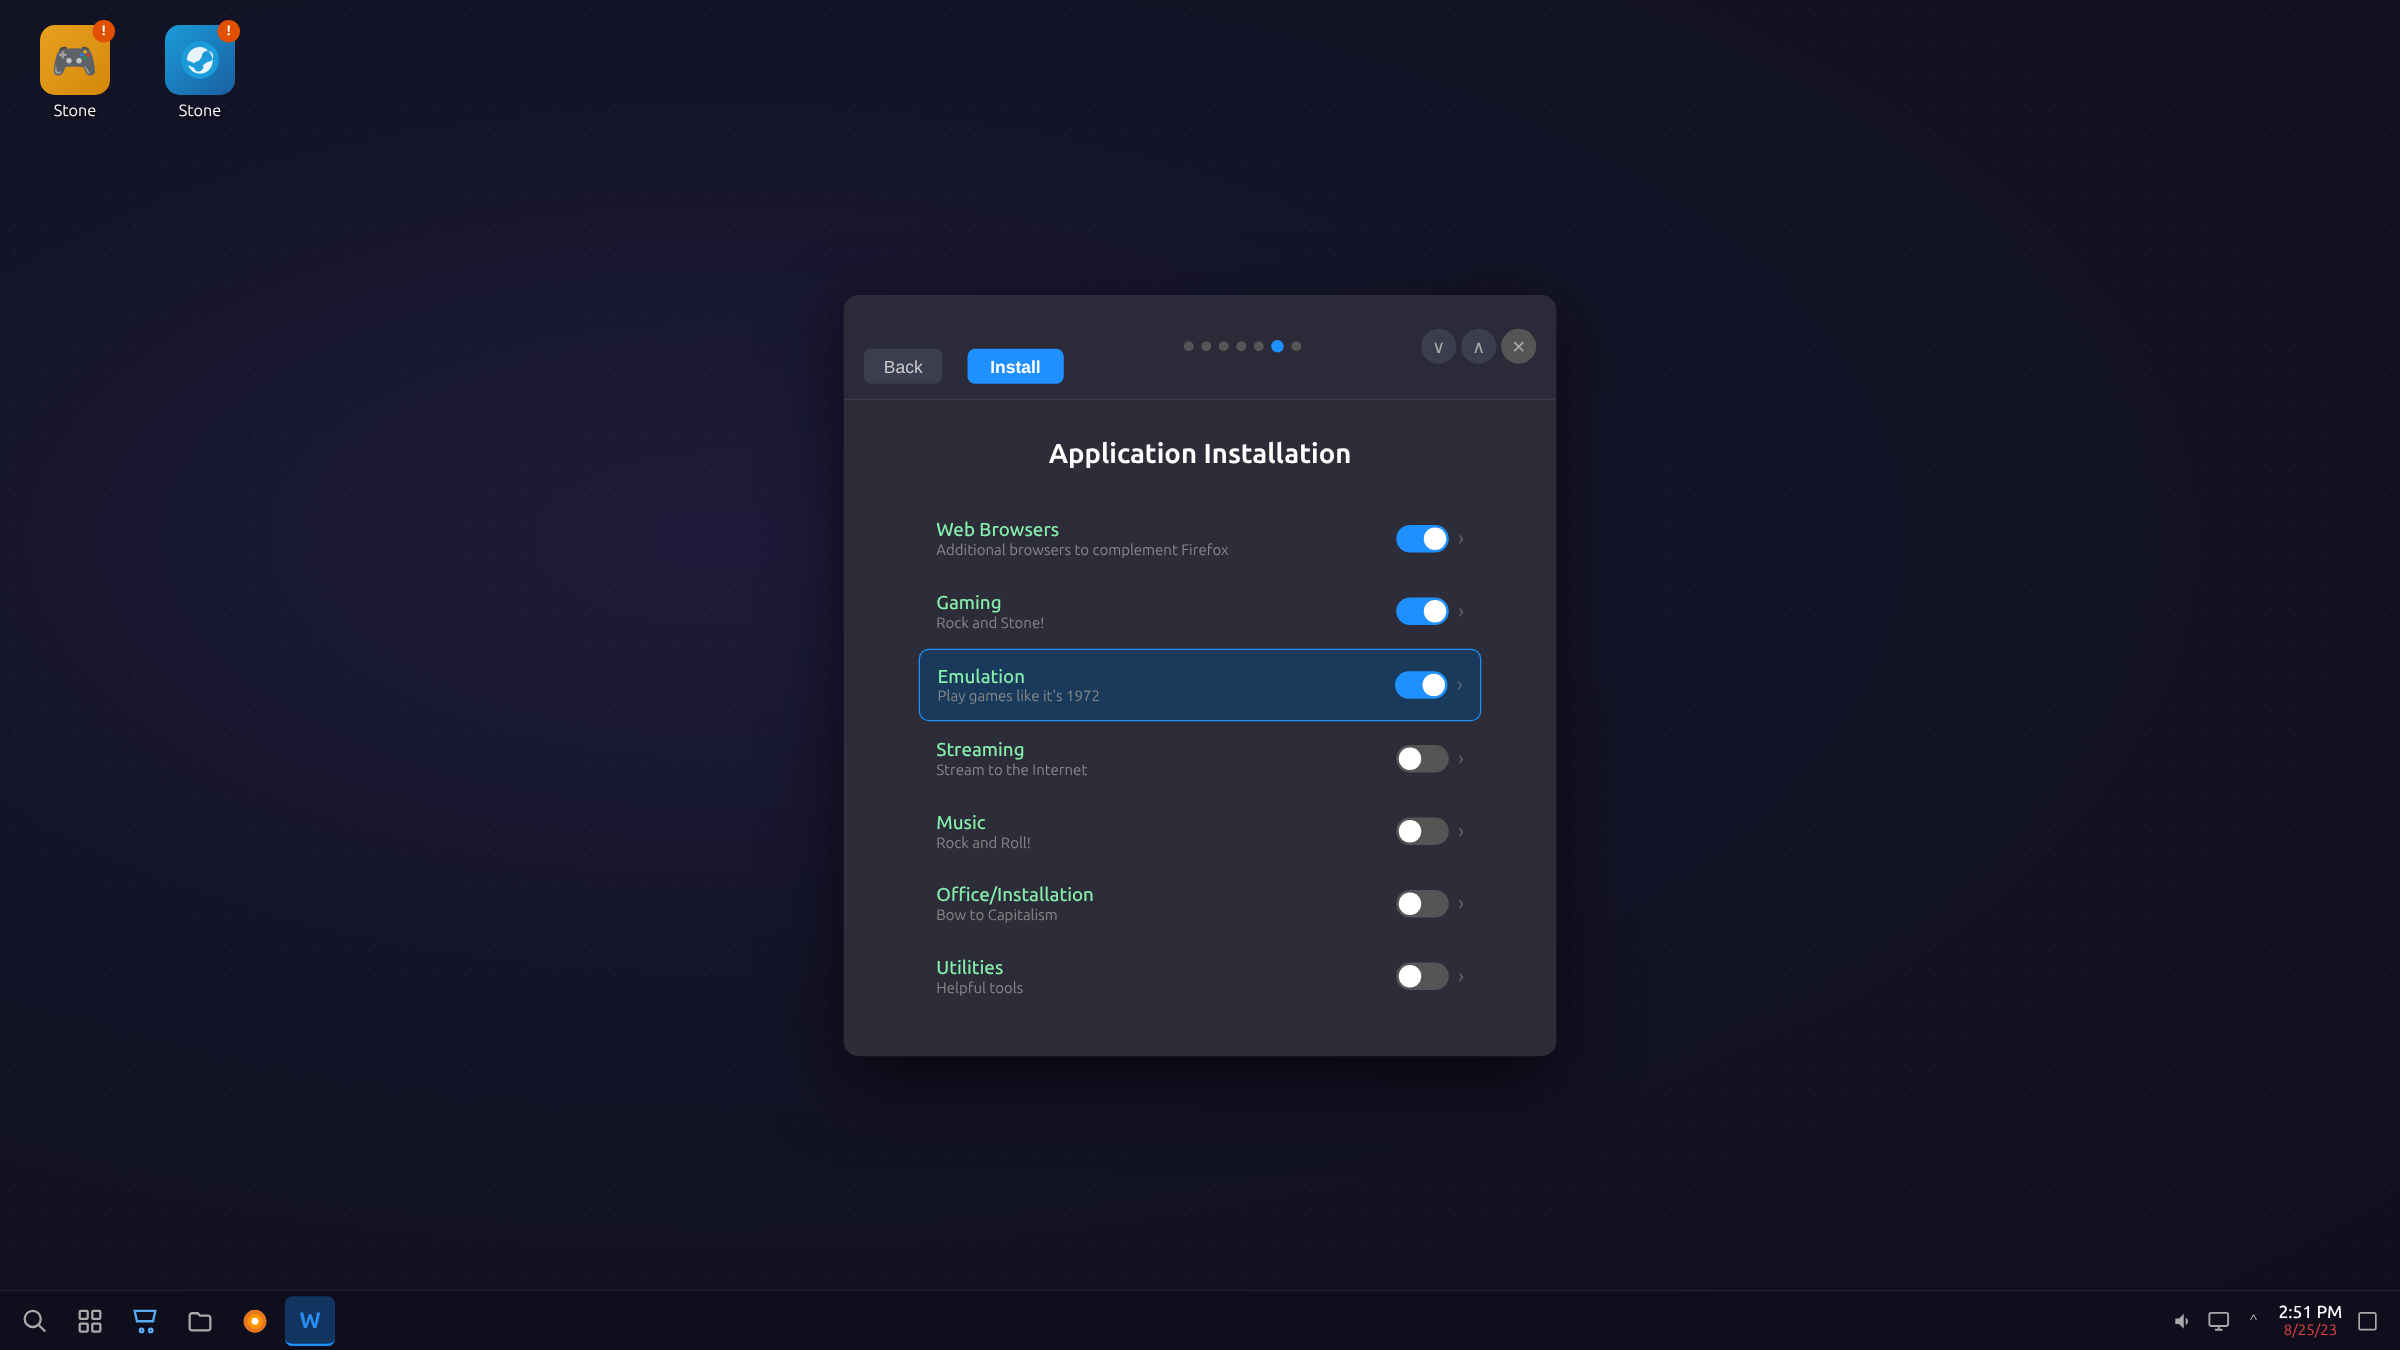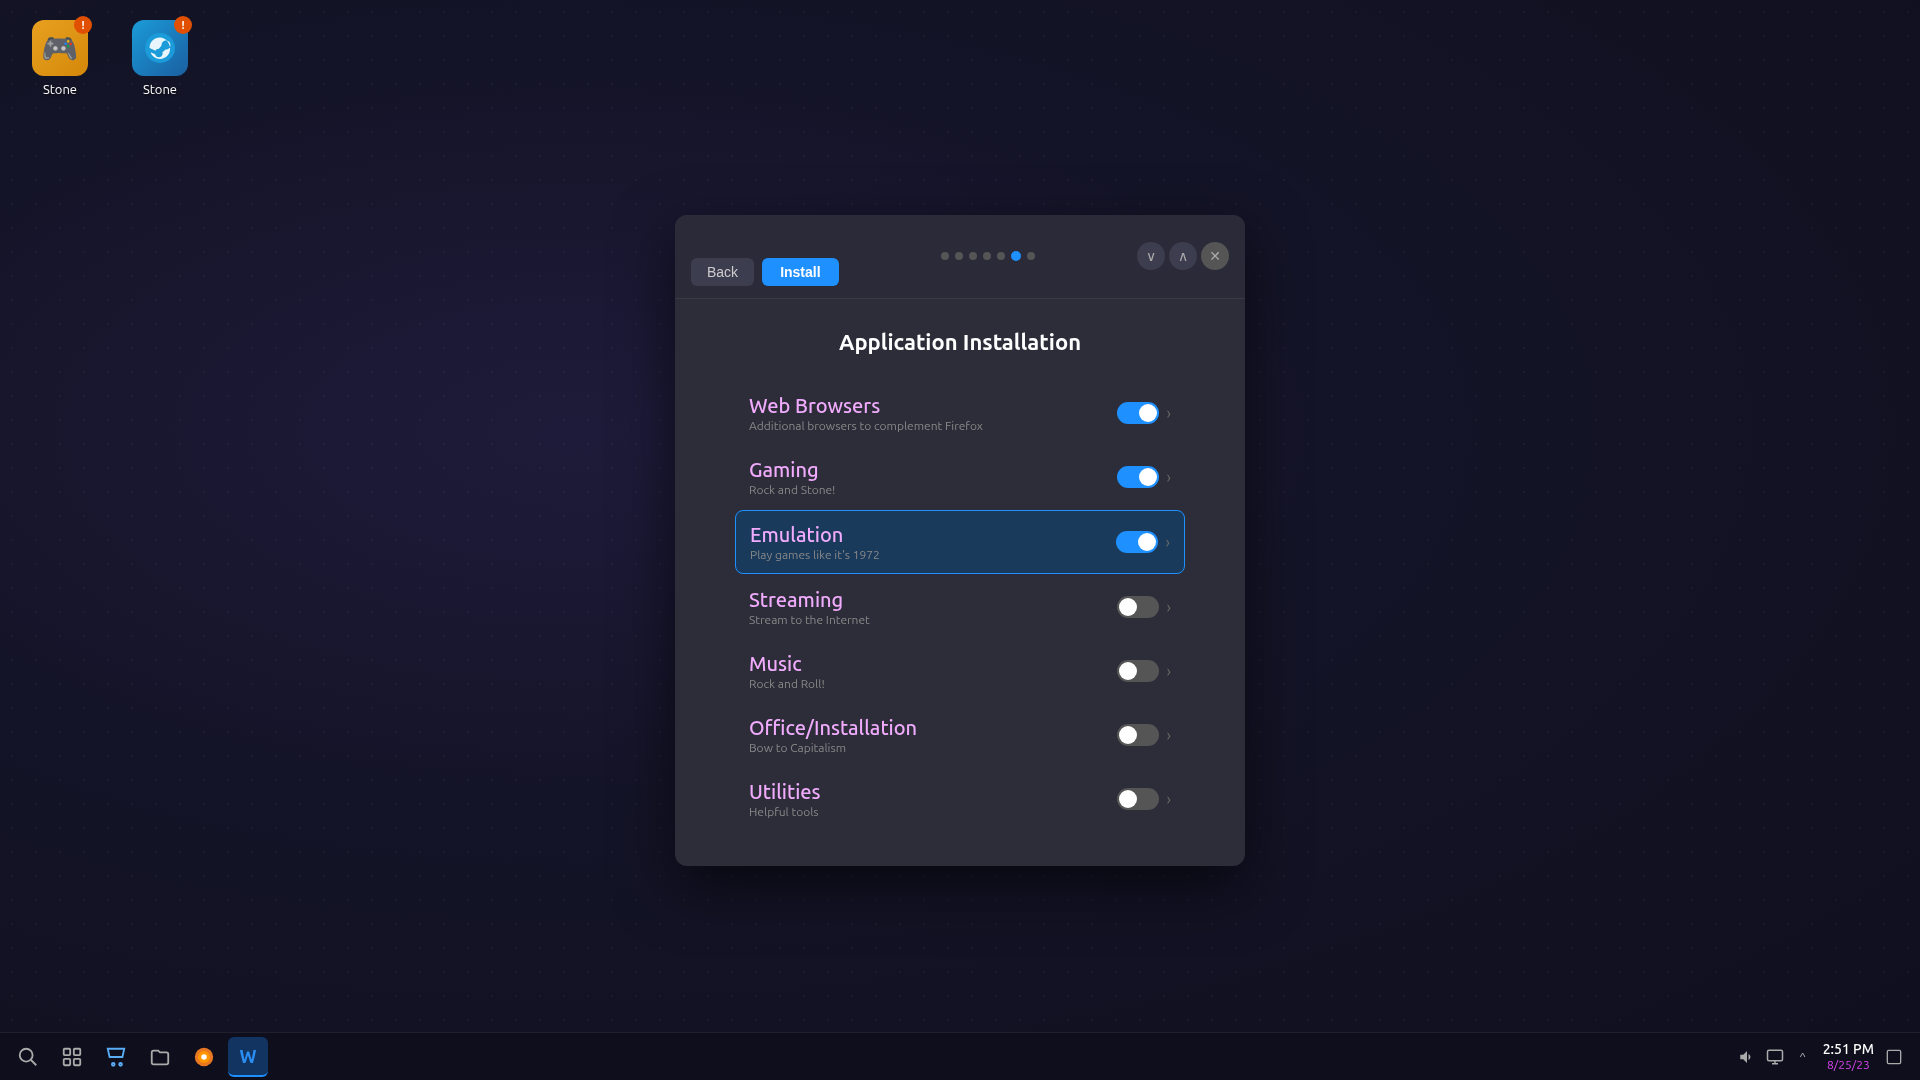--- a/index.html
+++ b/index.html
@@ -114,21 +114,21 @@
       display: flex;
       align-items: center;
       justify-content: space-between;
       padding: 12px 16px;
       background: #2a2a38;
       border-bottom: 1px solid rgba(255,255,255,0.08);
     }
 
     .titlebar-left {
       display: flex;
-      gap: 8px;
+      gap: 20px;
       align-items: flex-end;
       margin-top: 31px;
     }
 
     .btn-back {
       background: #3d3d50;
       color: #ccc;
       border: none;
       border-radius: 6px;
       padding: 6px 16px;
@@ -223,22 +223,22 @@
     .category-item.selected {
       background: #1a3a5c;
       border: 1.5px solid #1e90ff;
     }
 
     .category-info {
       flex: 1;
     }
 
     .category-name {
-      color: #f0abfc;
-      font-size: 20px;
+      color: #86efac;
+      font-size: 15px;
       font-weight: 500;
     }
 
     .category-desc {
       color: #888;
       font-size: 12px;
       margin-top: 2px;
     }
 
     .category-right {
@@ -353,21 +353,21 @@
     }
 
     .clock-time {
       color: #fff;
       font-size: 14px;
       font-weight: 500;
       line-height: 1.2;
     }
 
     .clock-date {
-      color: #d946ef;
+      color: #ef4444;
       font-size: 12px;
       line-height: 1.2;
     }
 
     .taskbar-active-item {
       background: rgba(30, 144, 255, 0.25);
       border-radius: 6px;
       padding: 2px 4px;
     }
   </style>

